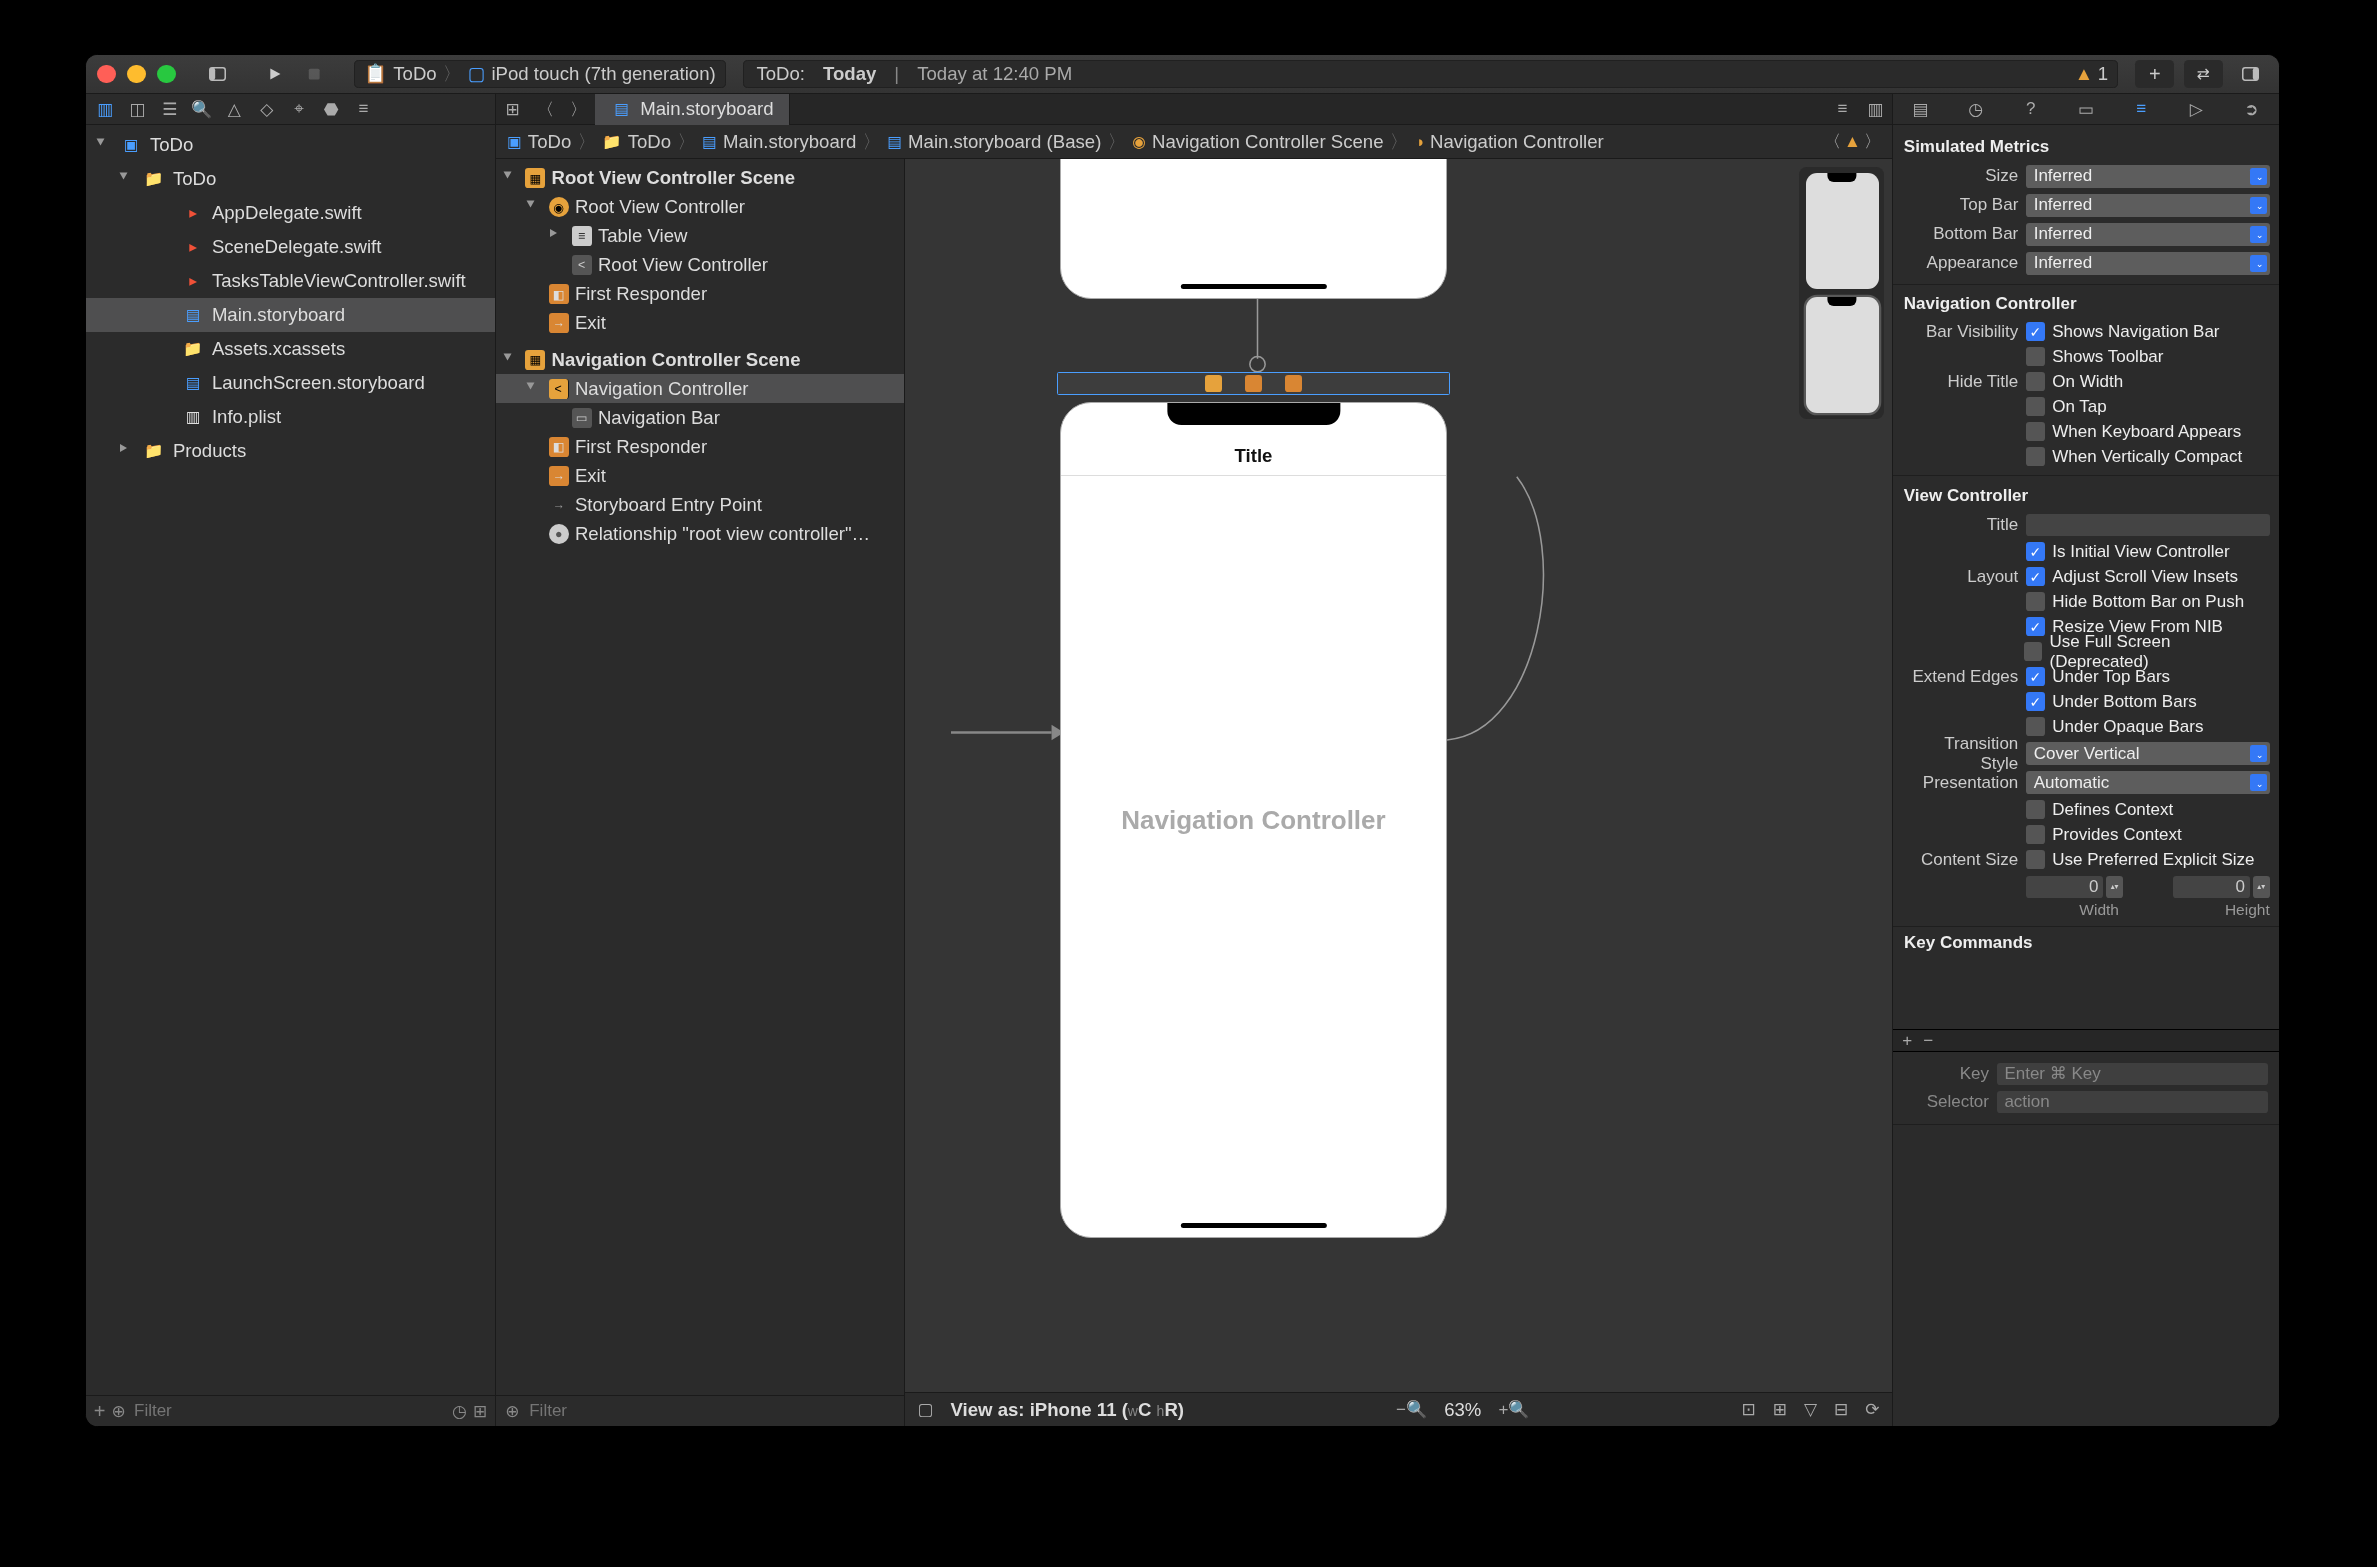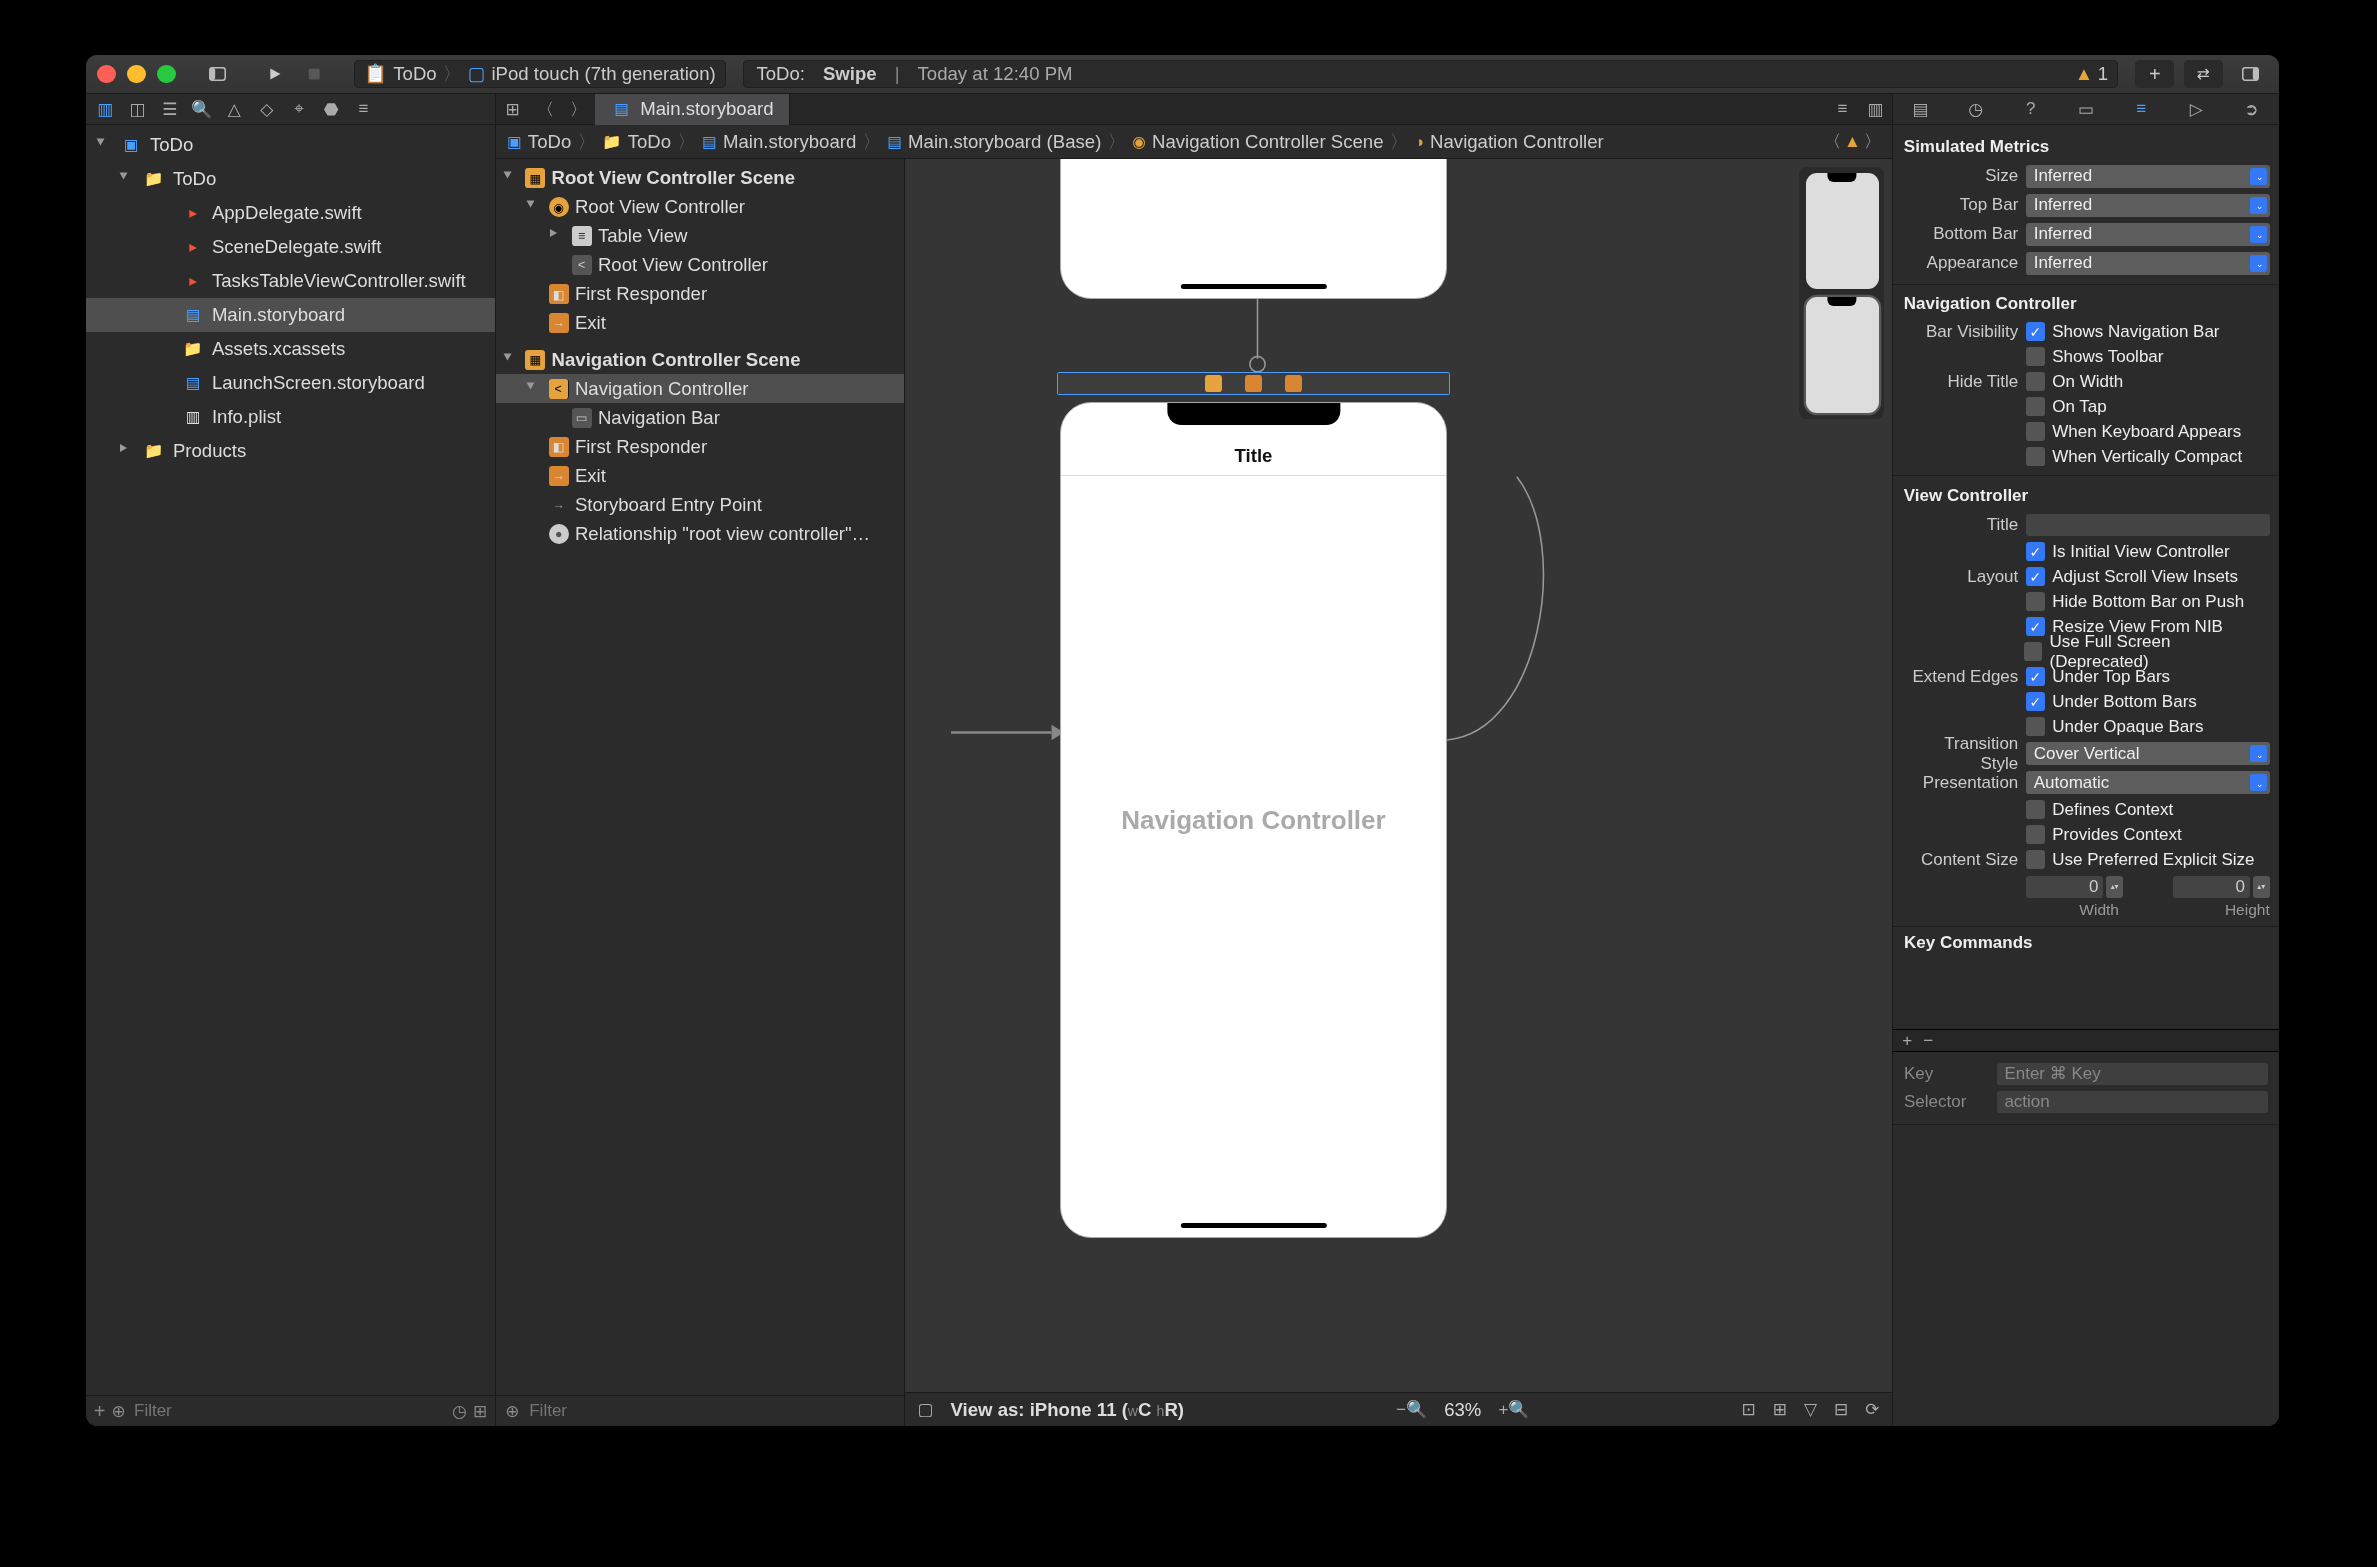--- a/index.html
+++ b/index.html
@@ -144,21 +144,21 @@
   .chk-label{font-size:17px;color:#eee;}
   .txtfield{flex:1;height:22px;background:#444;border-radius:3.1px;padding:0 6.2px;font-size:17px;color:#ccc;}
   .num-row{display:flex;align-items:center;gap:9.3px;}
   .num-row .num{display:flex;align-items:center;gap:3.1px;}
   .num-row .num input{width:77px;height:22px;background:#444;border:none;border-radius:3.1px;text-align:right;padding-right:4.6px;color:#ccc;font-size:17px;}
   .stepper{width:17px;height:22px;background:#555;border-radius:3.1px;display:flex;flex-direction:column;align-items:center;justify-content:center;font-size:7.7px;color:#ccc;}
   .sublabel{font-size:15.5px;color:#999;text-align:right;}
   .kc-bar{height:23px;border-bottom:0.8px solid #000;border-top:0.8px solid #000;display:flex;align-items:center;padding:0 9.3px;gap:11px;color:#aaa;font-size:17px;background:#262626;}
   .kc-body{padding:7.7px 11px;}
   .kc-row{display:flex;align-items:center;height:28px;gap:7.7px;}
-  .kc-row .lbl{width:85px;font-size:17px;color:#888;}
+  .kc-row .lbl{width:85px;text-align:right;font-size:17px;color:#888;}
   .kc-row .field{flex:1;height:22px;background:#3f3f3f;border-radius:3.1px;padding:0 7.7px;display:flex;align-items:center;font-size:17px;color:#888;}
   
   svg{display:block;}
 </style>
 </head>
 <body>
 
 <div class="window">
 
   <div class="toolbar">
@@ -189,21 +189,21 @@
     </div>
     <div class="scheme">
       <span>📋</span>
       <span>ToDo</span>
       <span class="sep">〉</span>
       <span style="color:#4a9eff">▢</span>
       <span>iPod touch (7th generation)</span>
     </div>
     <div class="status">
       <span>ToDo:</span>
-      <b>Swipe</b>
+      <b>Today</b>
       <span style="color:#888">|</span>
       <span style="color:#aaa">Today at 12:40 PM</span>
       <span class="warn">
         <span style="color:#e6a23c">▲</span>
         <span>1</span>
       </span>
     </div>
     <div class="tb-right">
       <div class="tb-btn" style="background:#2a2a2a;border-radius:4.6px;width:39px">
           <span style="font-size:20px;color:#ccc">+</span>

